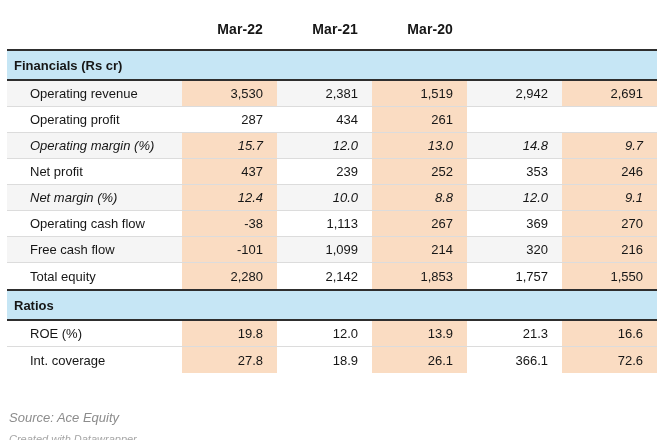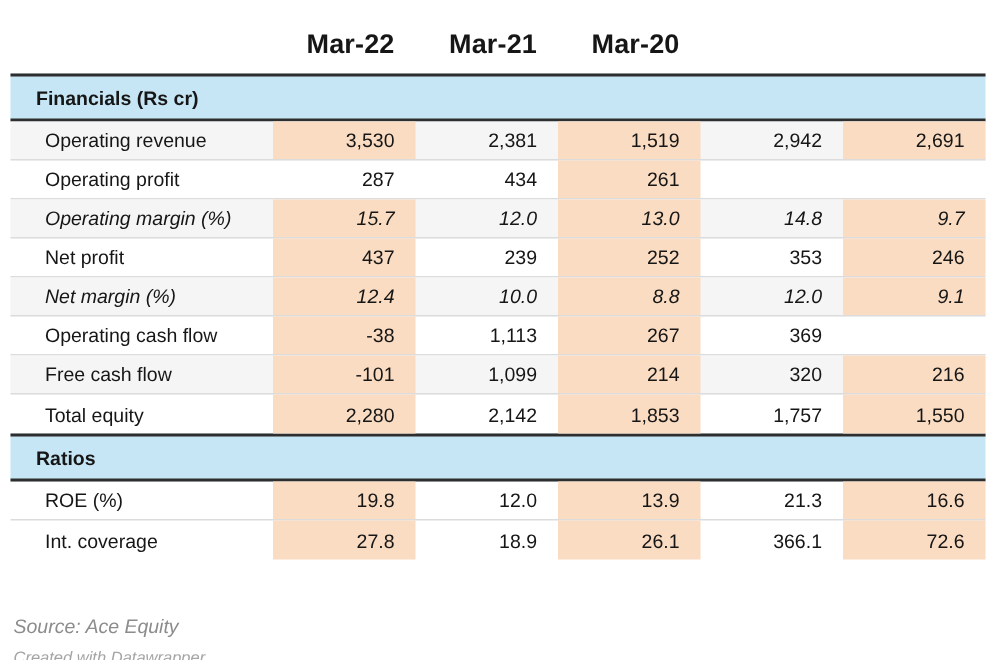--- a/index.html
+++ b/index.html
@@ -15,28 +15,28 @@
   body{
     width:660px;height:440px;background:#ffffff;
     font-family:"Liberation Sans","DejaVu Sans",sans-serif;
     color:var(--text);
   }
   .page{position:relative;width:660px;height:440px;overflow:hidden;background:#fff;}
   .table{position:absolute;left:7px;top:0;width:650px;}
   .grid-row{display:grid;grid-template-columns:175px repeat(5,95px);}
   .header-row{height:49px;box-sizing:border-box;padding-top:9px;}
   .header-row .cell{display:flex;align-items:center;justify-content:flex-end;
-    font-weight:bold;font-size:18px;padding-right:14px;letter-spacing:.1px;}
+    font-weight:bold;font-size:14px;padding-right:14px;letter-spacing:.1px;}
   .header-row .corner{justify-content:flex-start;}
   .section-row{
     box-sizing:border-box;height:32px;background:var(--bar);
     border-top:2px solid var(--dark);border-bottom:2px solid var(--dark);
     display:flex;align-items:center;
   }
-  .section-title{font-weight:bold;font-size:13px;padding-left:17px;}
+  .section-title{font-weight:bold;font-size:13px;padding-left:7px;}
   .data-row{height:26px;box-sizing:border-box;border-bottom:1px solid var(--divider);}
   .data-row.last{border-bottom:none;}
   .data-row.shaded{background:var(--stripe);}
   .data-row.italic{font-style:italic;}
   .cell{display:flex;align-items:center;font-size:13px;}
   .label-cell{padding-left:7px;margin-left:16px;}
   .val-cell{justify-content:flex-end;padding-right:14px;}
   .val-cell.hl{background:var(--hl);}
   .footer{position:absolute;left:9px;top:411px;}
   .source-note{font-size:13px;font-style:italic;color:var(--muted);line-height:14px;}
@@ -94,20 +94,21 @@
           <div class="cell val-cell hl">8.8</div>
           <div class="cell val-cell">12.0</div>
           <div class="cell val-cell hl">9.1</div>
         </div>
         <div class="grid-row data-row">
           <div class="cell label-cell">Operating cash flow</div>
           <div class="cell val-cell hl">-38</div>
           <div class="cell val-cell">1,113</div>
           <div class="cell val-cell hl">267</div>
           <div class="cell val-cell">369</div>
+          <div class="cell val-cell hl">270</div>
         </div>
         <div class="grid-row data-row shaded">
           <div class="cell label-cell">Free cash flow</div>
           <div class="cell val-cell hl">-101</div>
           <div class="cell val-cell">1,099</div>
           <div class="cell val-cell hl">214</div>
           <div class="cell val-cell">320</div>
           <div class="cell val-cell hl">216</div>
         </div>
         <div class="grid-row data-row last">

